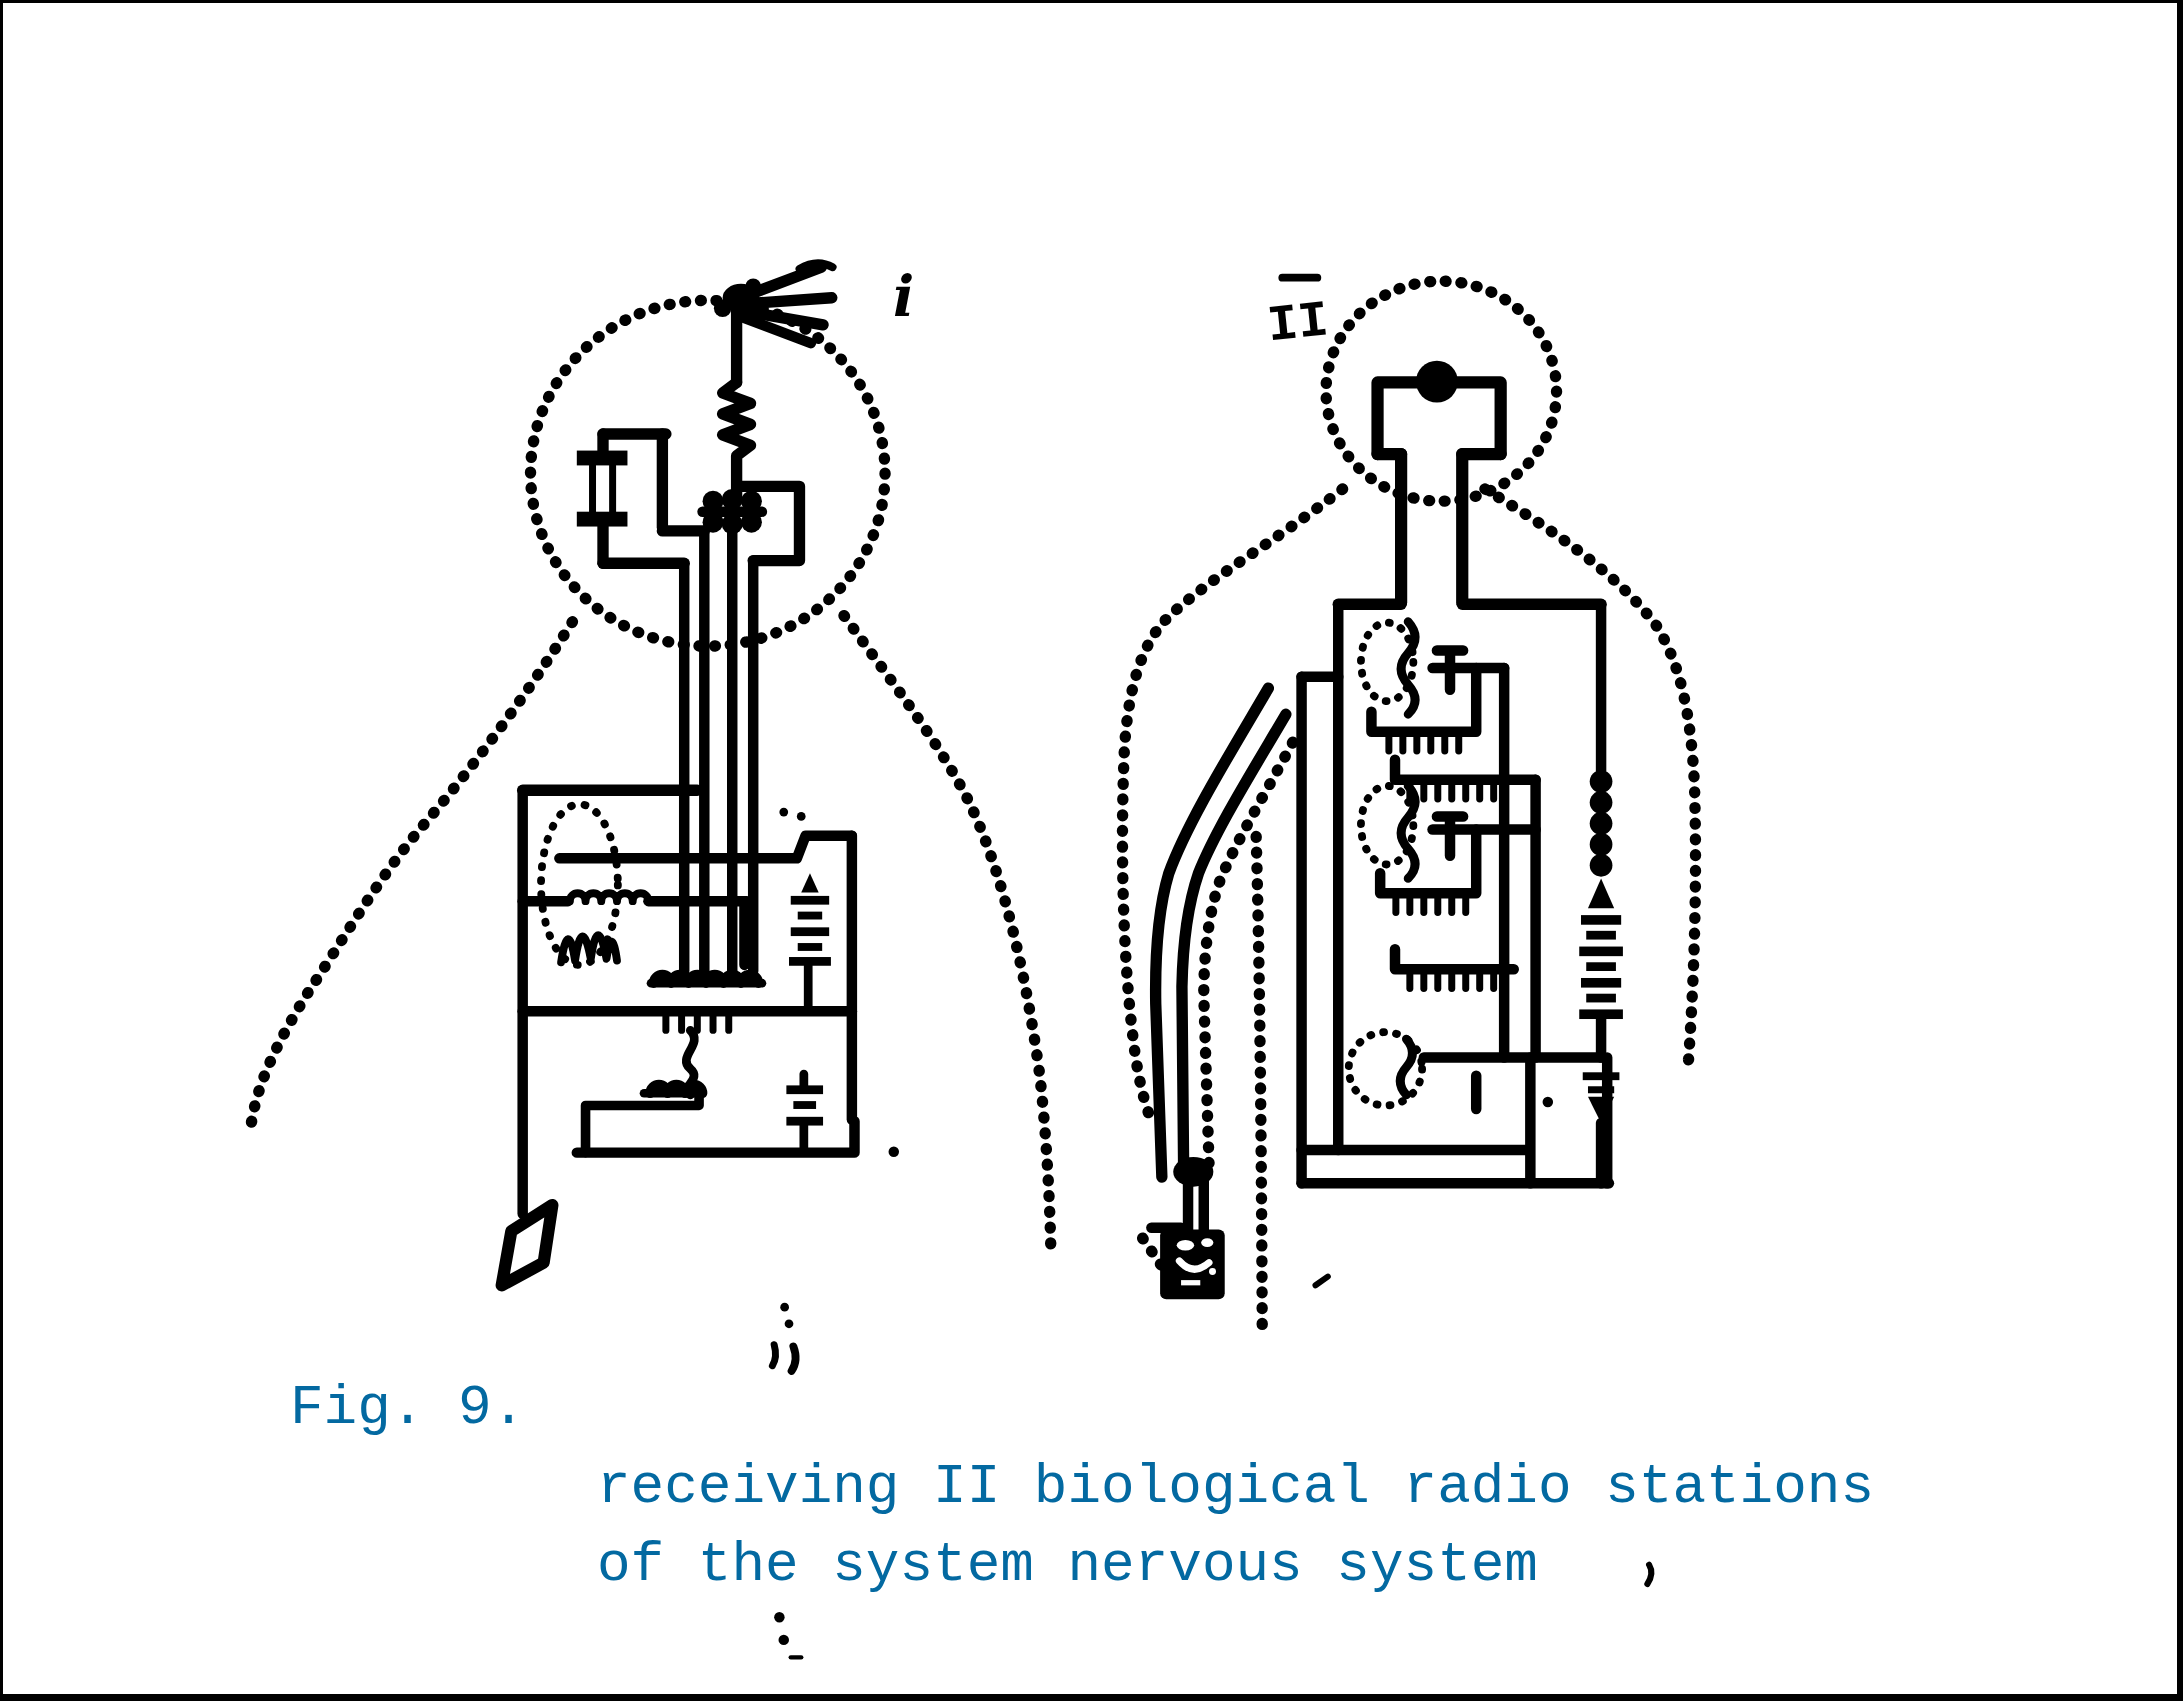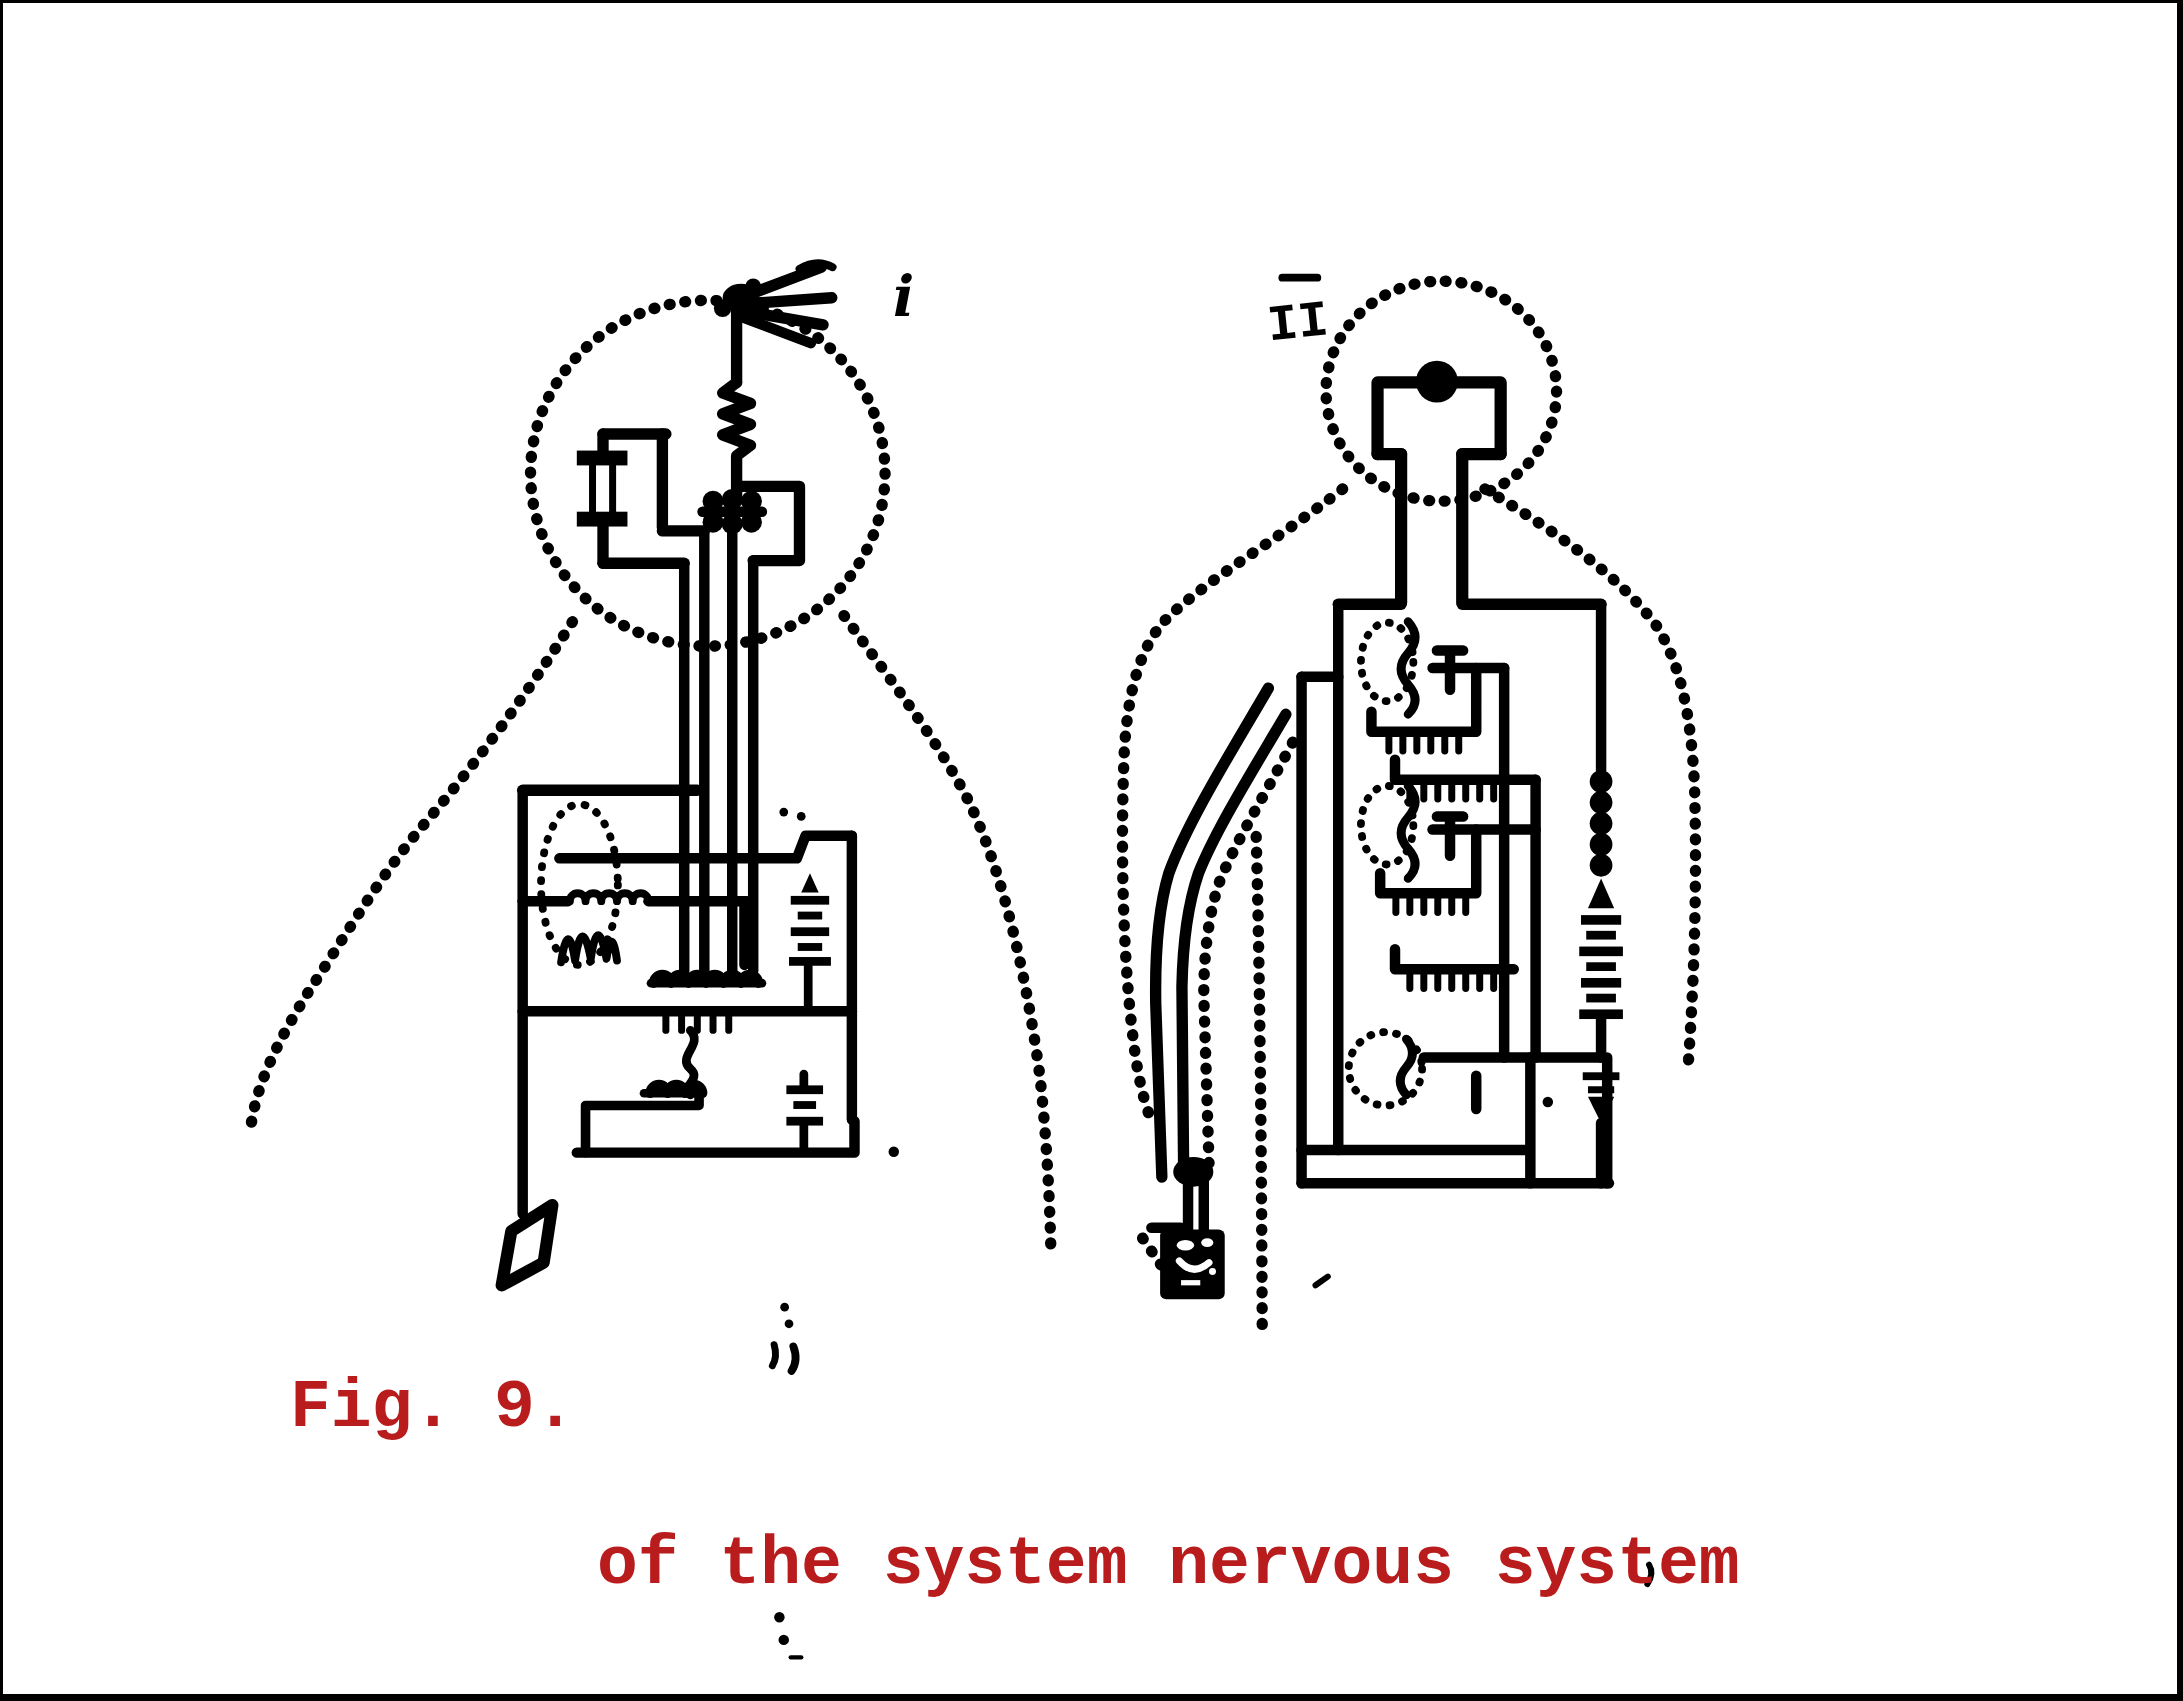--- a/index.html
+++ b/index.html
@@ -16,24 +16,24 @@
     border-left:3.5px solid #000;
     border-right:7.9px solid #000;
     border-bottom:7.9px solid #000;
     pointer-events:none;
     box-sizing:border-box;
   }
   svg{position:absolute;left:0;top:0;}
   .cap{
     position:absolute;
     font-family:"Liberation Mono",monospace;
-    font-weight:700;
-    font-size:68px;
+    font-weight:400;
+    font-size:56px;
     line-height:70px;
-    color:#b91c1c;
+    color:#0369a1;
     white-space:pre;
     letter-spacing:0;
   }
 </style>
 </head>
 <body>
 
 <div id="page">
   <div id="frame"></div>
 
@@ -319,15 +319,16 @@
       <path d="M886,1540 q4,14 -2,24" stroke-width="8" fill="none"></path>
       <path d="M908,1542 q6,16 -2,28" stroke-width="9" fill="none"></path>
       <circle cx="892" cy="1852" r="6" stroke="none"></circle>
       <circle cx="897" cy="1878" r="6" stroke="none"></circle>
       <path d="M905,1898 h12" stroke-width="5" fill="none"></path>
       <path d="M1888,1792 q6,10 -2,22" stroke-width="7" fill="none"></path>
     </g>
   </svg>
 
   <div class="cap" style="left:290px;top:1373px;">Fig. 9.</div>
+  <div class="cap" style="left:597px;top:1452px;">receiving II biological radio stations</div>
   <div class="cap" style="left:597px;top:1530px;">of the system nervous system</div>
 </div>
 
 
 </body></html>

